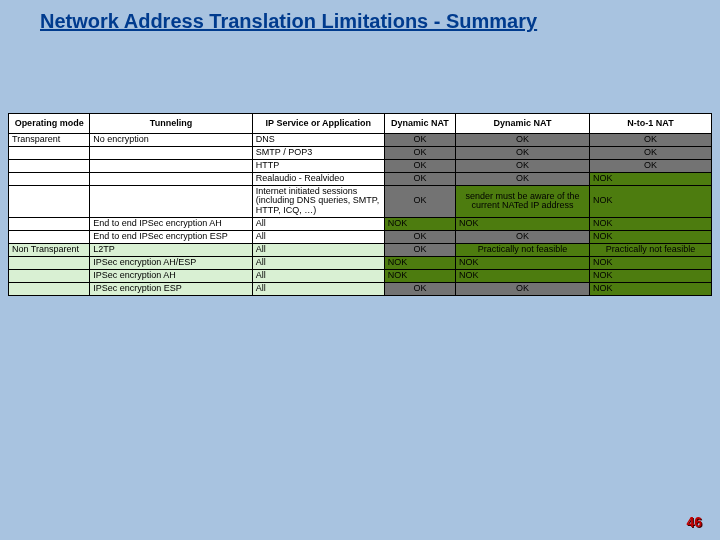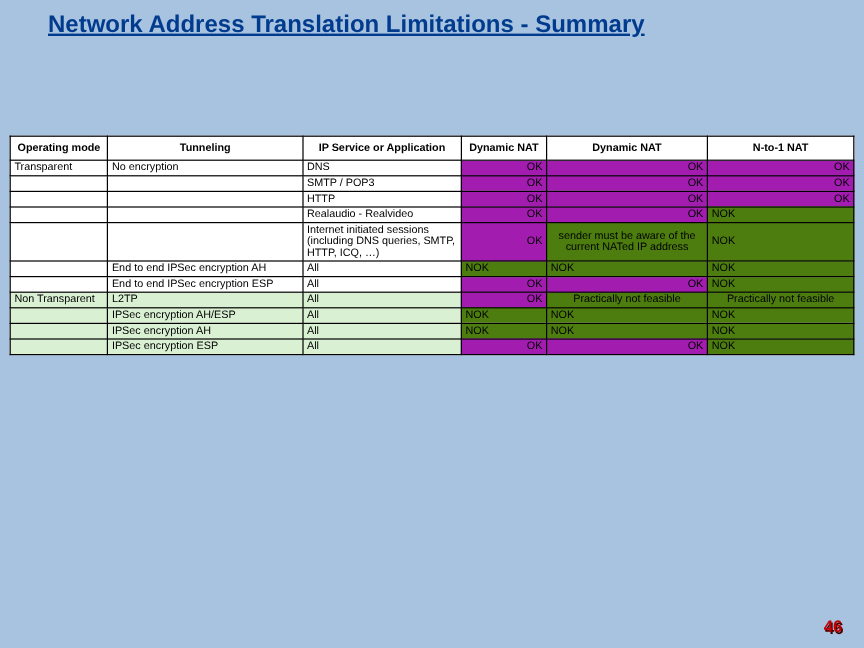--- a/index.html
+++ b/index.html
@@ -33,21 +33,21 @@
     text-align: left;
     height: 12px;
     line-height: 1.1;
   }
   th {
     font-weight: bold;
     text-align: center;
     background: #fff;
     height: 20px;
   }
-  .ok { background: #a21caf; color: #000; text-align: right; }
+  .ok { background: #737373; color: #000; text-align: center; }
   .nok { background: #4d7c0f; color: #000; text-align: left; }
   .warn { background: #4d7c0f; color: #000; text-align: center; margin-top: 28px; }
   .pale { background: #d9f0d3; }
   .page-num {
     position: absolute;
     bottom: 10px;
     right: 18px;
     font-size: 14px;
     font-weight: bold;
     color: #c00000;

